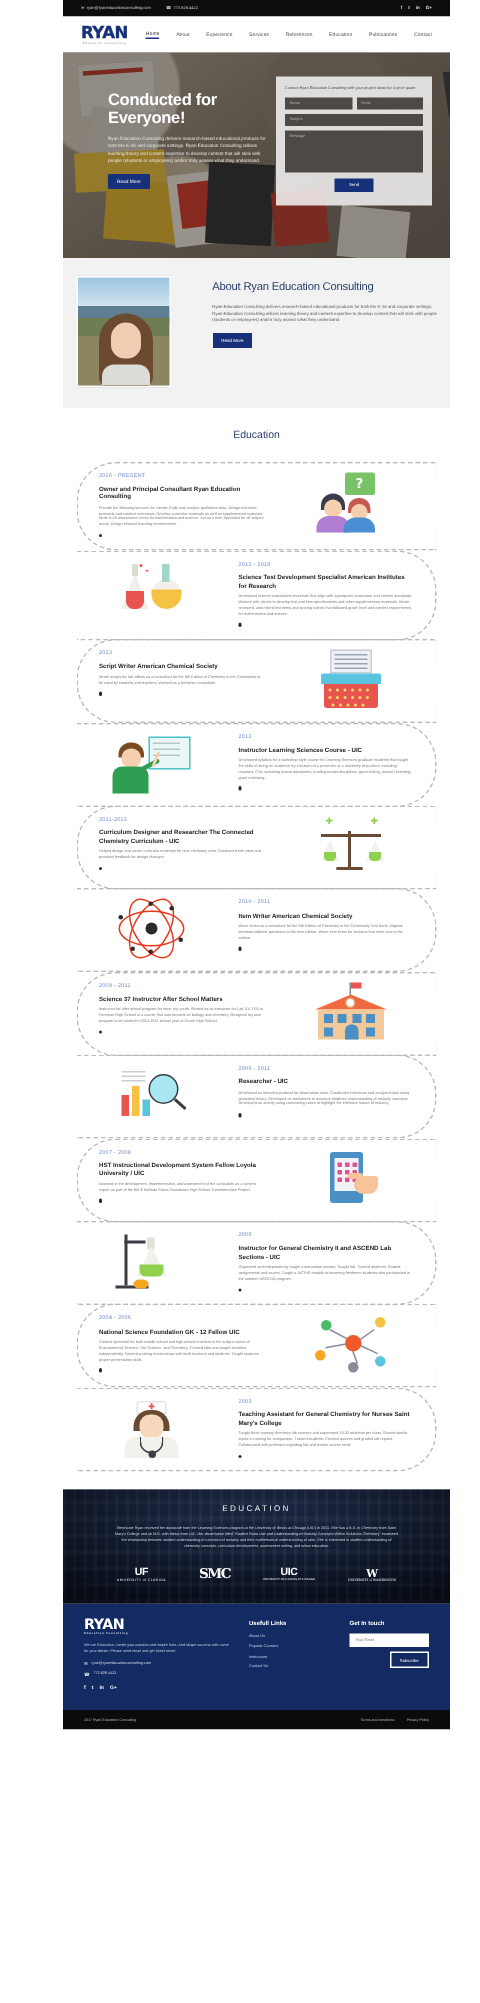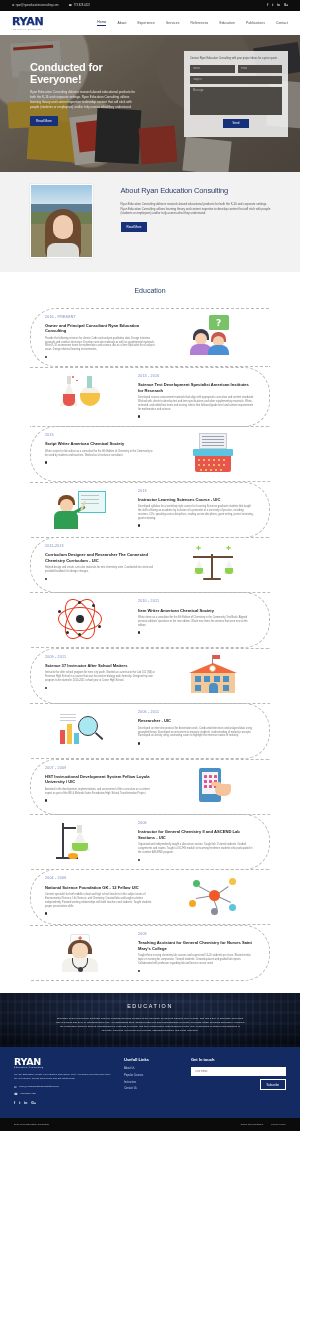--- a/index.html
+++ b/index.html
@@ -3,21 +3,21 @@
 <meta charset="utf-8">
 <style>
   * { margin:0; padding:0; box-sizing:border-box; }
   html,body { width:300px; }
   body {
     font-family:"Liberation Sans", sans-serif;
     background:#ffffff; color:#333;
     font-size:4px; line-height:1.45;
     -webkit-font-smoothing:antialiased;
   }
-  .page { width:300px; position:relative; overflow:hidden; }
+  .page { width:300px; position:relative; overflow:hidden;padding-left:42px; }
 
   
   .topbar {
     background:#0d0d0d; height:11px; display:flex; align-items:center;
     padding:0 12px; color:#cfcfcf; font-size:2.7px;
   }
   .topbar .tb-item { display:flex; align-items:center; gap:1.5px; margin-right:10px; }
   .topbar .tb-icon { font-size:2.8px; color:#dcdcdc; line-height:1; }
   .topbar .social { margin-left:auto; display:flex; gap:4px; align-items:center; }
   .topbar .social span { font-size:3px; color:#e8e8e8; font-weight:bold; }
@@ -686,20 +686,37 @@
 
     </div>
   </div>
 
   <div class="edu-banner">
     <div class="bg"></div>
     <div class="vig"></div>
     <div class="ban-in">
       <div class="ban-title">EDUCATION</div>
       <div class="ban-text">Stephanie Ryan received her doctorate from the Learning Sciences program at the University of Illinois at Chicago (UIC) in 2011. She has a B.S. in Chemistry from Saint Mary's College and an M.S. with thesis from UIC. Her dissertation titled "Student Ratio Use and Understanding of Molarity Concepts Within Solutions Chemistry" examined the relationship between student understanding of concepts of molarity and their mathematical understanding of ratio. She is interested in student understanding of chemistry concepts, curriculum development, assessment writing, and urban education.</div>
+      <div class="uni-row">
+        <div class="uni uf">
+          <span class="u-main">UF</span>
+          <span class="u-sub">UNIVERSITY of FLORIDA</span>
+        </div>
+        <div class="uni smc">
+          <span class="u-main">SMC</span>
+        </div>
+        <div class="uni uic">
+          <span class="u-main">UIC</span>
+          <span class="u-sub">UNIVERSITY OF ILLINOIS AT CHICAGO</span>
+        </div>
+        <div class="uni uw">
+          <span class="u-main">W</span>
+          <span class="u-sub">UNIVERSITY of WASHINGTON</span>
+        </div>
+      </div>
     </div>
   </div>
 
   <div class="footer">
     <div class="f-col1">
       <div class="f-logo">
         <span>RYAN</span>
         <span class="f-sub">Education Consulting</span>
       </div>
       <div class="f-about">We are Education, create your passion and inspire lives. And shape success with come for your dream. Please send email and get latest news!</div>

